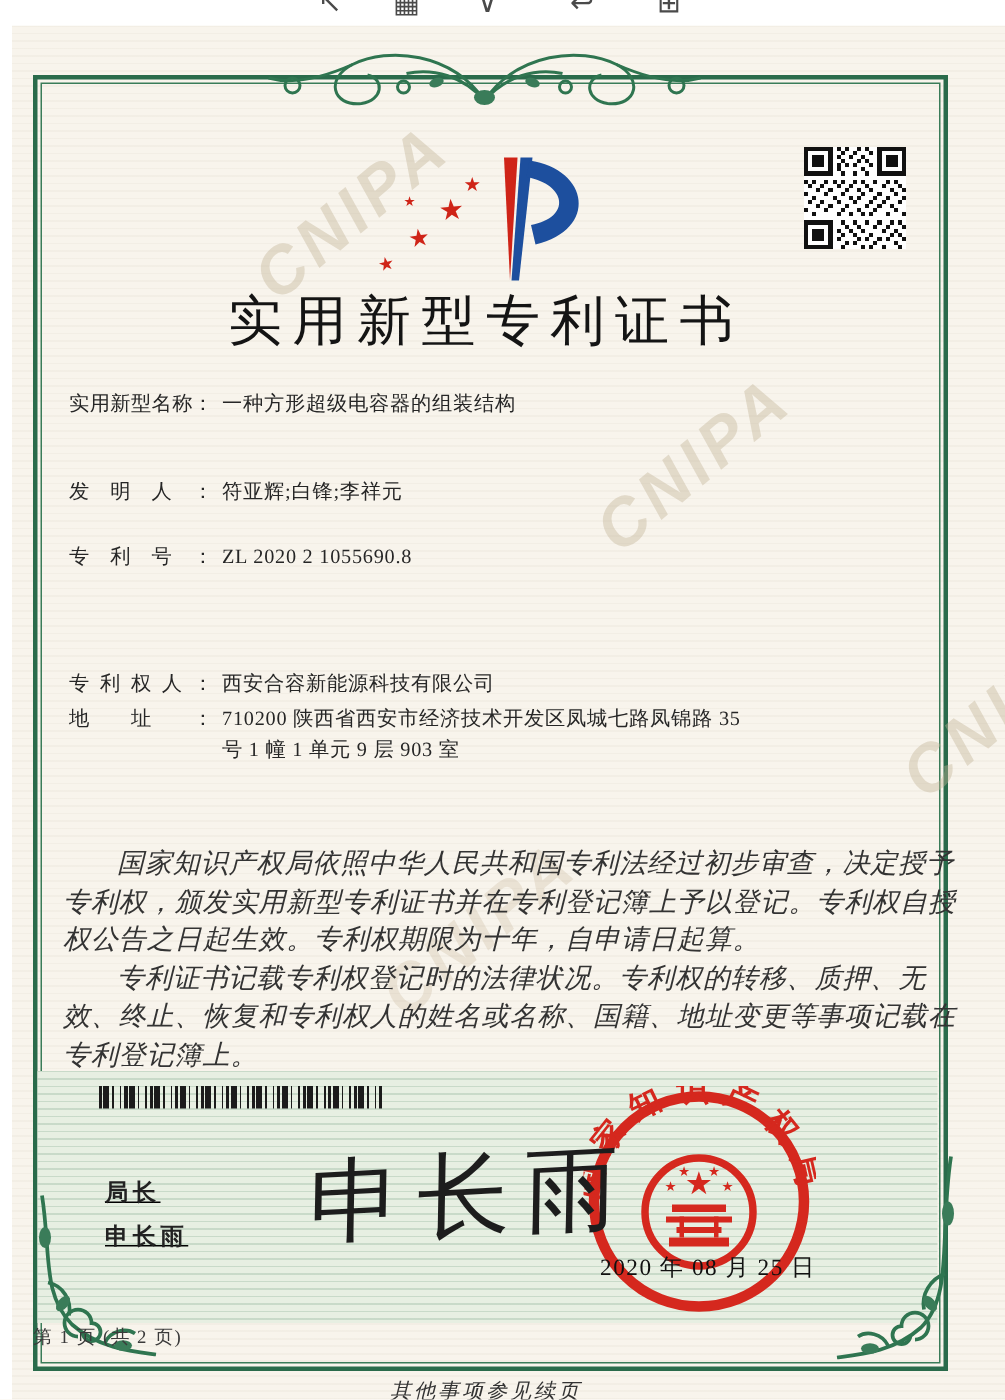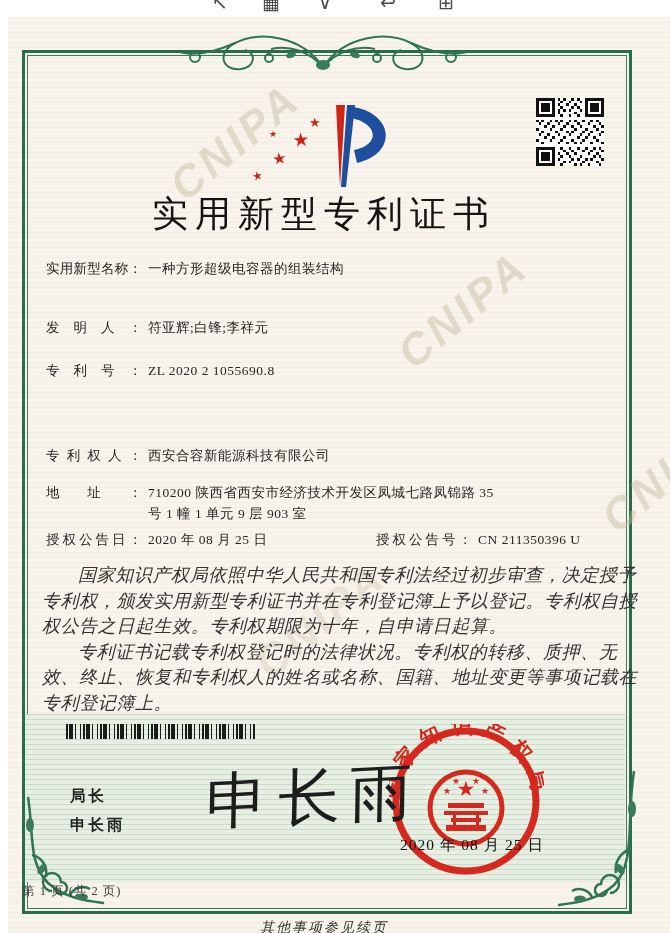--- a/index.html
+++ b/index.html
@@ -45,21 +45,21 @@
   .paras{position:absolute;left:34px;top:546px;width:602px;z-index:3;}
   .paras p{
     margin:0;font-size:18px;line-height:25.5px;color:#333;
     font-style:italic;text-indent:2em;letter-spacing:.6px;
   }
   
   .barcode{
     position:absolute;left:58px;top:707px;width:190px;height:15px;z-index:3;
     background:repeating-linear-gradient(90deg,#1b1b1b 0 2px,transparent 2px 3px,#1b1b1b 3px 7px,transparent 7px 9px,#1b1b1b 9px 10px,transparent 10px 14px,#1b1b1b 14px 15px,transparent 15px 17px);
   }
-  .officer{position:absolute;left:62px;top:764px;z-index:3;font-family:"Liberation Sans",sans-serif;}
+  .officer{position:absolute;left:62px;top:764px;z-index:3;font-family:"Liberation Sans",sans-serif;text-decoration:underline;}
   .officer div{font-size:15.5px;font-weight:700;color:#222;letter-spacing:3px;line-height:29px;}
   .signature{
     position:absolute;left:198px;top:738px;z-index:4;
     font-size:62px;color:#1d1d1d;letter-spacing:10px;
     transform:rotate(-3deg) skewX(-4deg);font-family:"DejaVu Serif",serif;
   }
   .seal{position:absolute;left:381px;top:707px;z-index:3;}
   .seal-date{position:absolute;left:392px;top:818px;z-index:5;font-size:15.5px;color:#111;letter-spacing:1px;}
   .page-footer{position:absolute;left:14px;top:866px;width:604px;text-align:left;font-size:12.5px;color:#3a3a3a;letter-spacing:1px;z-index:3;}
   .cont-note{position:absolute;left:14px;top:902px;width:604px;text-align:center;font-size:14px;color:#333;font-style:italic;letter-spacing:2px;z-index:3;}
@@ -177,28 +177,22 @@
   </div>
   <div class="field" style="top:300px">
     <span class="flabel">发明人：</span><span class="fvalue">符亚辉;白锋;李祥元</span>
   </div>
   <div class="field" style="top:343px">
     <span class="flabel">专利号：</span><span class="fvalue">ZL 2020 2 1055690.8</span>
   </div>
   <div class="field" style="top:428px">
     <span class="flabel">专利权人：</span><span class="fvalue">西安合容新能源科技有限公司</span>
   </div>
-  <div class="field" style="top:465px">
+  <div class="field" style="top:451px">
     <span class="flabel">地址：</span><span class="fvalue" style="width:480px"><span>710200 陕西省西安市经济技术开发区凤城七路凤锦路 35</span><span class="addr2">号 1 幢 1 单元 9 层 903 室</span></span>
-  </div>
-  <div class="field" style="top:512px">
-    <span class="flabel">授权公告日：</span><span class="fvalue">2020 年 08 月 25 日</span>
-    <span class="grant2">
-      <span class="flabel">授权公告号：</span><span class="fvalue">CN 211350396 U</span>
-    </span>
   </div>
 
   <div class="paras">
     <p>国家知识产权局依照中华人民共和国专利法经过初步审查，决定授予专利权，颁发实用新型专利证书并在专利登记簿上予以登记。专利权自授权公告之日起生效。专利权期限为十年，自申请日起算。</p>
     <p>专利证书记载专利权登记时的法律状况。专利权的转移、质押、无效、终止、恢复和专利权人的姓名或名称、国籍、地址变更等事项记载在专利登记簿上。</p>
   </div>
 
   <div class="barcode"></div>
 
   <div class="officer">

